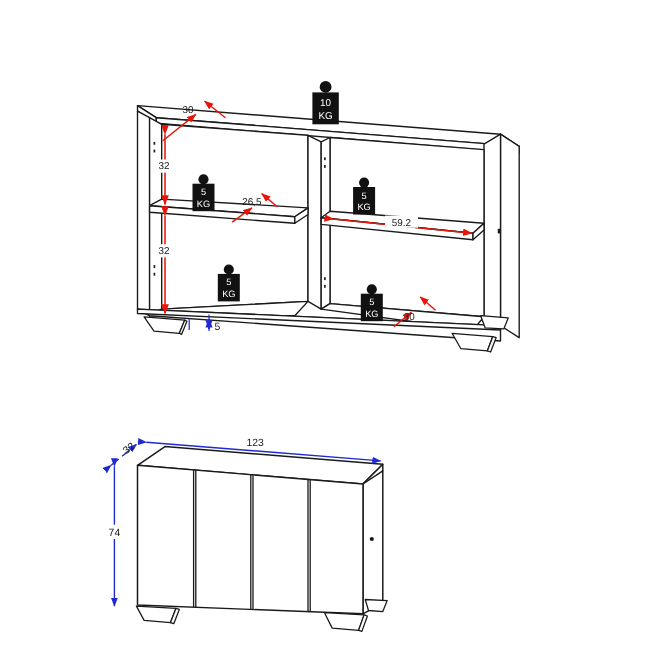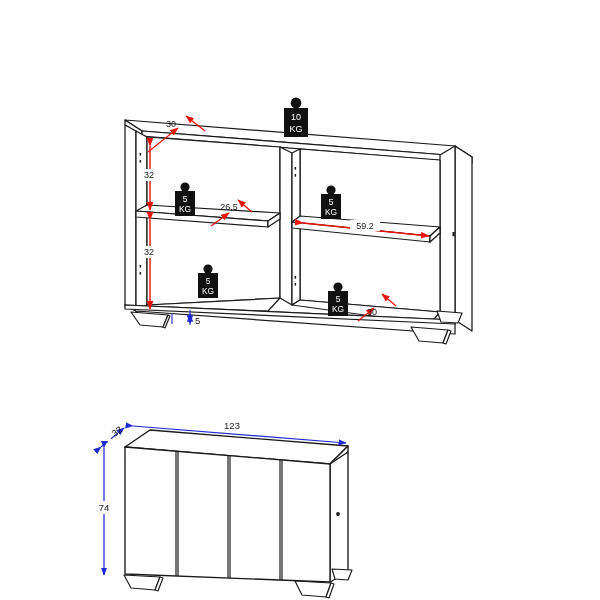--- a/index.html
+++ b/index.html
@@ -1,20 +1,20 @@
 <!DOCTYPE html>
 <html><head>
 <meta charset="utf-8">
 <style>
   html,body{margin:0;padding:0;background:#ffffff;}
   body{
     width:600px;height:600px;overflow:hidden;position:relative;
     font-family:"Liberation Sans","DejaVu Sans",sans-serif;
   }
-  #stage{position:absolute;inset:0;width:600px;height:440px;margin-top:24px;}
+  #stage{position:absolute;inset:0;width:600px;height:440px;}
   svg{display:block;}
   .dimtext-red{
     font-family:"Liberation Sans","DejaVu Sans",sans-serif;
     font-size:9px;fill:#1a1a1a;
   }
   .dimtext-blue{
     font-family:"Liberation Sans","DejaVu Sans",sans-serif;
     font-size:9.5px;fill:#1a1a1a;
   }
   .kgtext{

